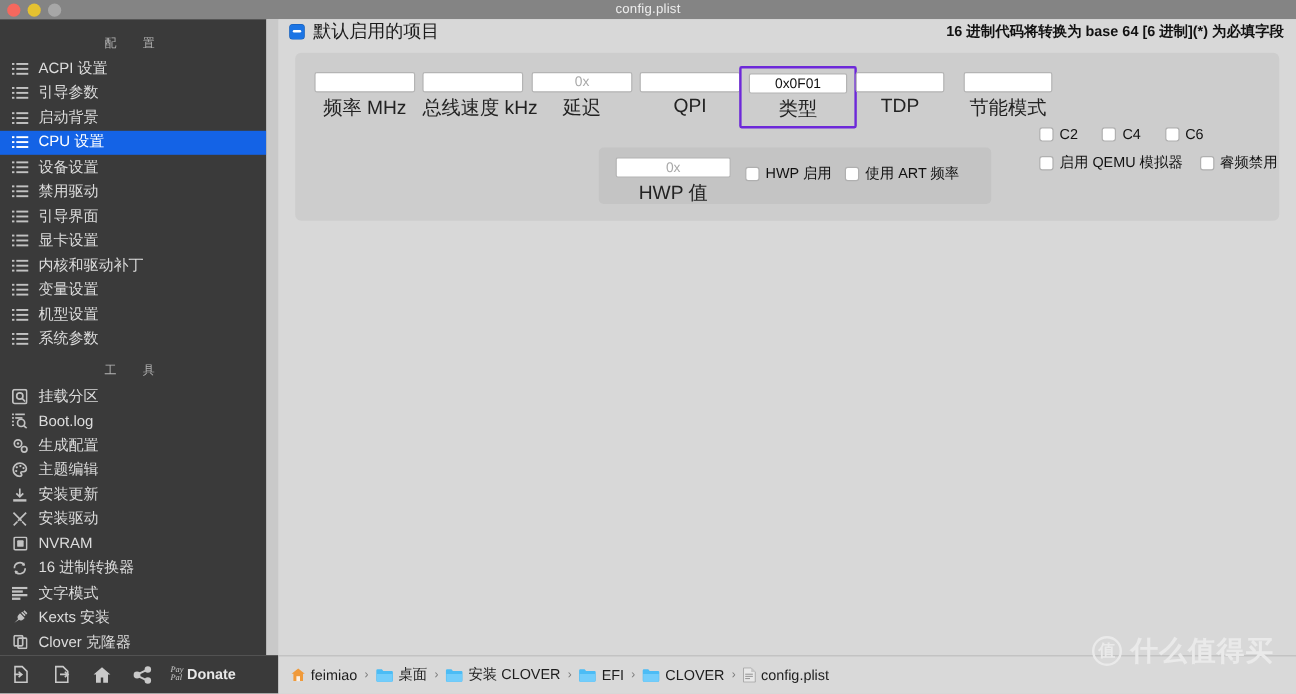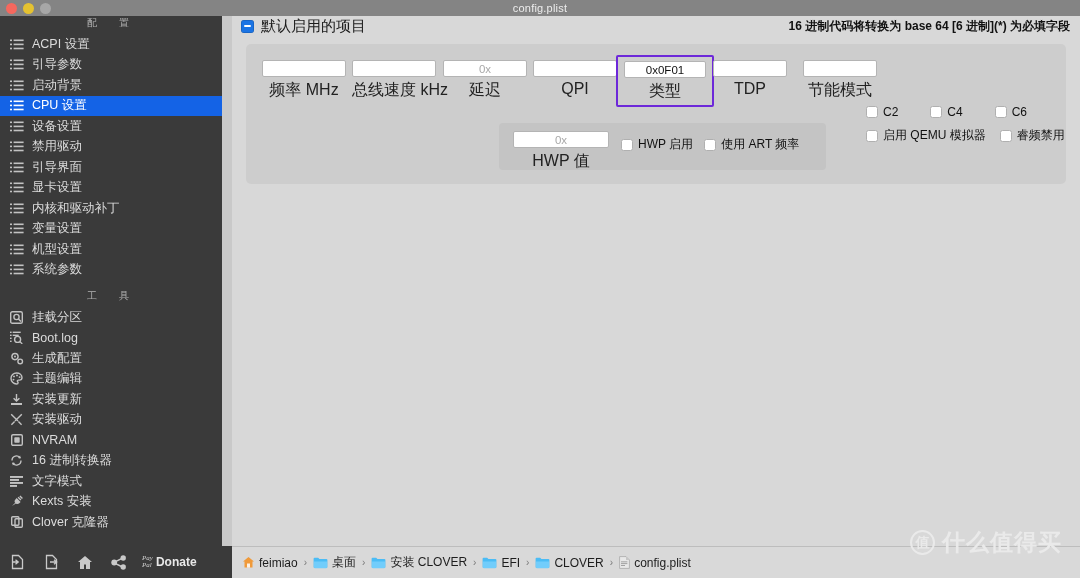--- a/index.html
+++ b/index.html
@@ -31,21 +31,21 @@
   .sidebar {
     position: absolute; left: 0; top: 16px; width: 222px; height: 530px;
     background: #3a3a3a; color: #d2d2d2; overflow: hidden;
   }
   .sb-scroll-gutter {
     position: absolute; left: 222px; top: 16px; width: 10px; height: 530px;
     background: #c9c9c9;
   }
   .sb-section-title {
     text-align: center; font-size: 10px; color: #b2b2b2;
-    letter-spacing: 6px; padding: 0 0 4px 0;
+    letter-spacing: 6px; padding: 13px 0 4px 0;
   }
   .sb-item {
     display: flex; align-items: center; height: 20.5px;
     padding-left: 9px; font-size: 12.5px; color: #dcdcdc;
   }
   .sb-item.selected { background: #1463e6; color: #ffffff; }
   .sb-ico {
     width: 15px; height: 14px; margin-right: 8px; flex: 0 0 15px;
     display: flex; align-items: center; justify-content: center;
     color: #c2c2c2; font-size: 11px; line-height: 1;
@@ -555,21 +555,21 @@
               <span class="cbox"></span>
               <span class="cblabel">HWP 启用</span>
             </div>
             <div class="cbitem" style="margin-right: 11px;">
               <span class="cbox"></span>
               <span class="cblabel">使用 ART 频率</span>
             </div>
           </div>
       </div>
 
-      <div class="cbrow" id="cstate-row" style="left:620px; top:61px;gap:12px;">
+      <div class="cbrow" id="cstate-row" style="left:620px; top:61px;">
           <div class="cbitem" style="margin-right: 20px;">
             <span class="cbox"></span>
             <span class="cblabel">C2</span>
           </div>
           <div class="cbitem" style="margin-right: 20px;">
             <span class="cbox"></span>
             <span class="cblabel">C4</span>
           </div>
           <div class="cbitem" style="margin-right: 20px;">
             <span class="cbox"></span>

